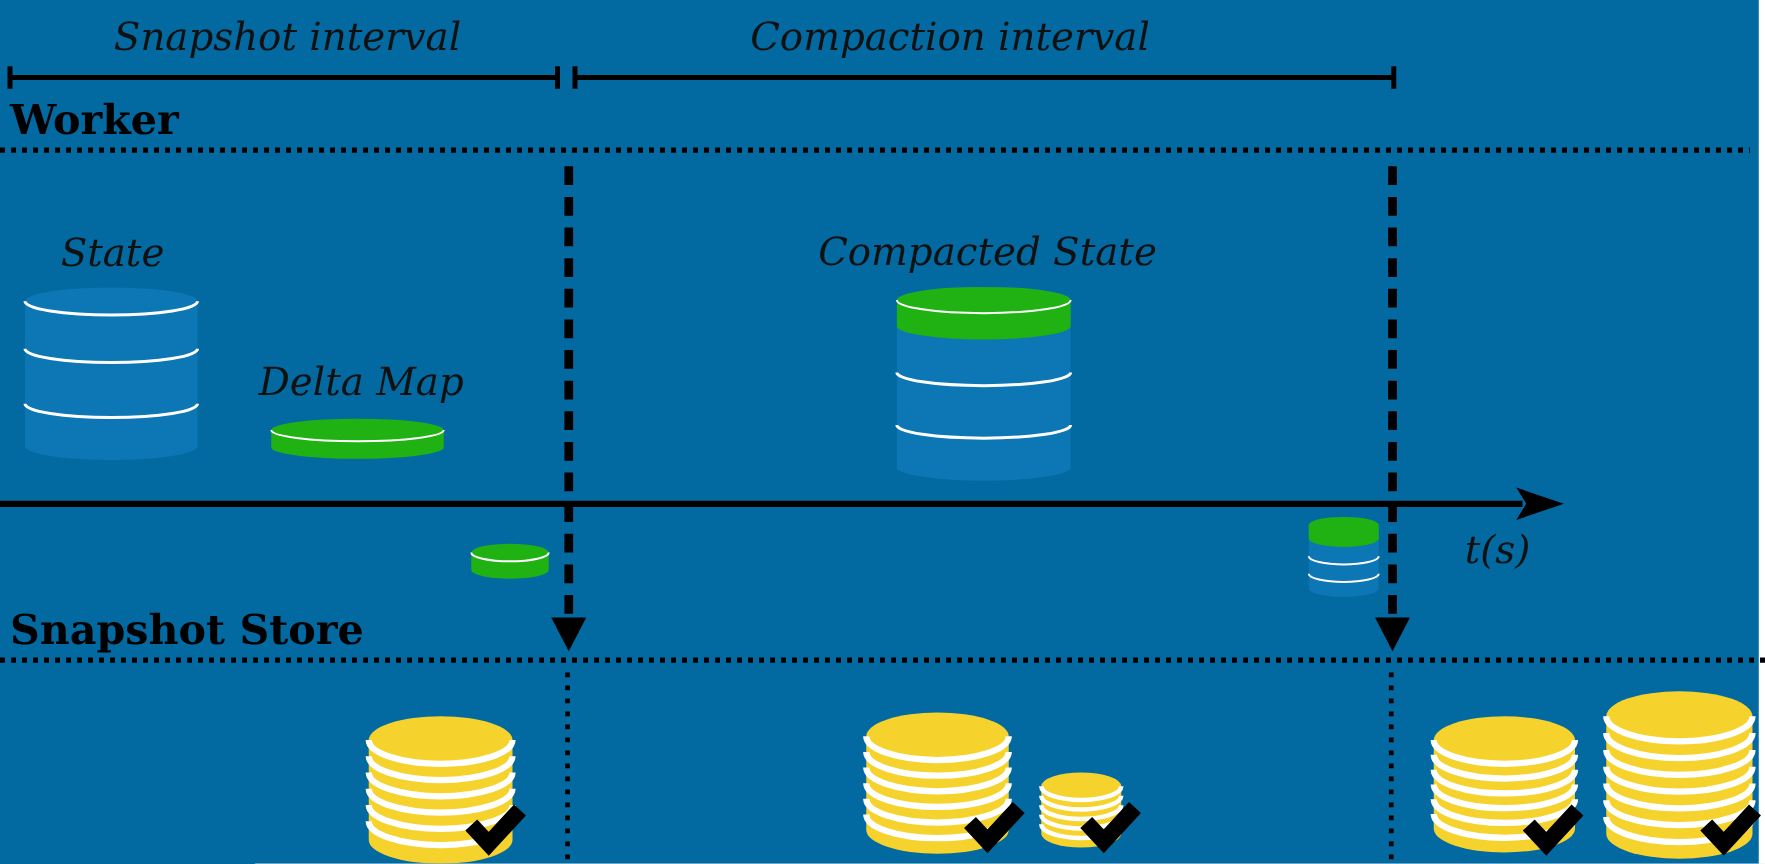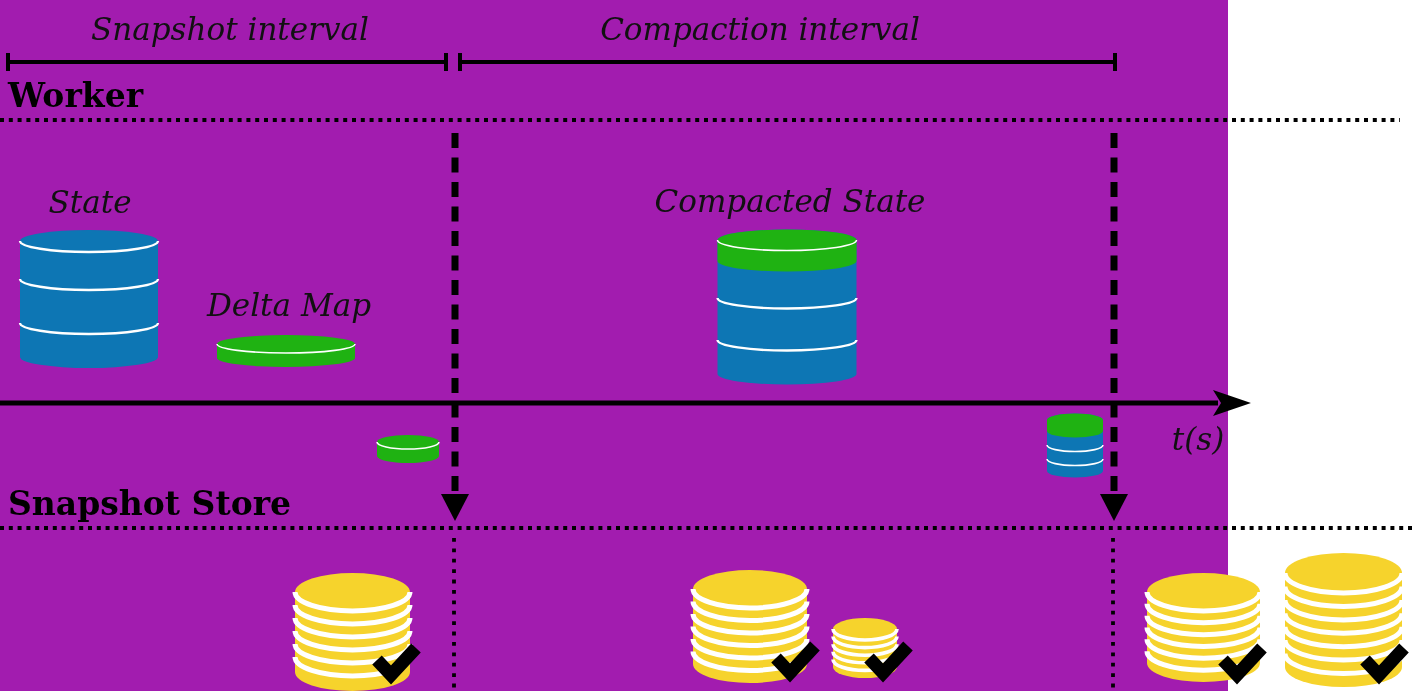--- a/index.html
+++ b/index.html
@@ -6,23 +6,23 @@
     margin: 0;
     padding: 0;
     background: #ffffff;
     width: 1412px;
     height: 691px;
     overflow: hidden;
     font-family: "DejaVu Serif", serif;
   }
   #stage {
     position: relative;
-    width: 1228px;
+    width: 1407px;
     height: 691px;
-    background: #a21caf;
+    background: #0369a1;
   }
   svg { display: block; }
 
   .lbl-italic {
     font-family: "DejaVu Serif", serif;
     font-style: italic;
     font-size: 31px;
     fill: #111111;
   }
   .lbl-bold {

